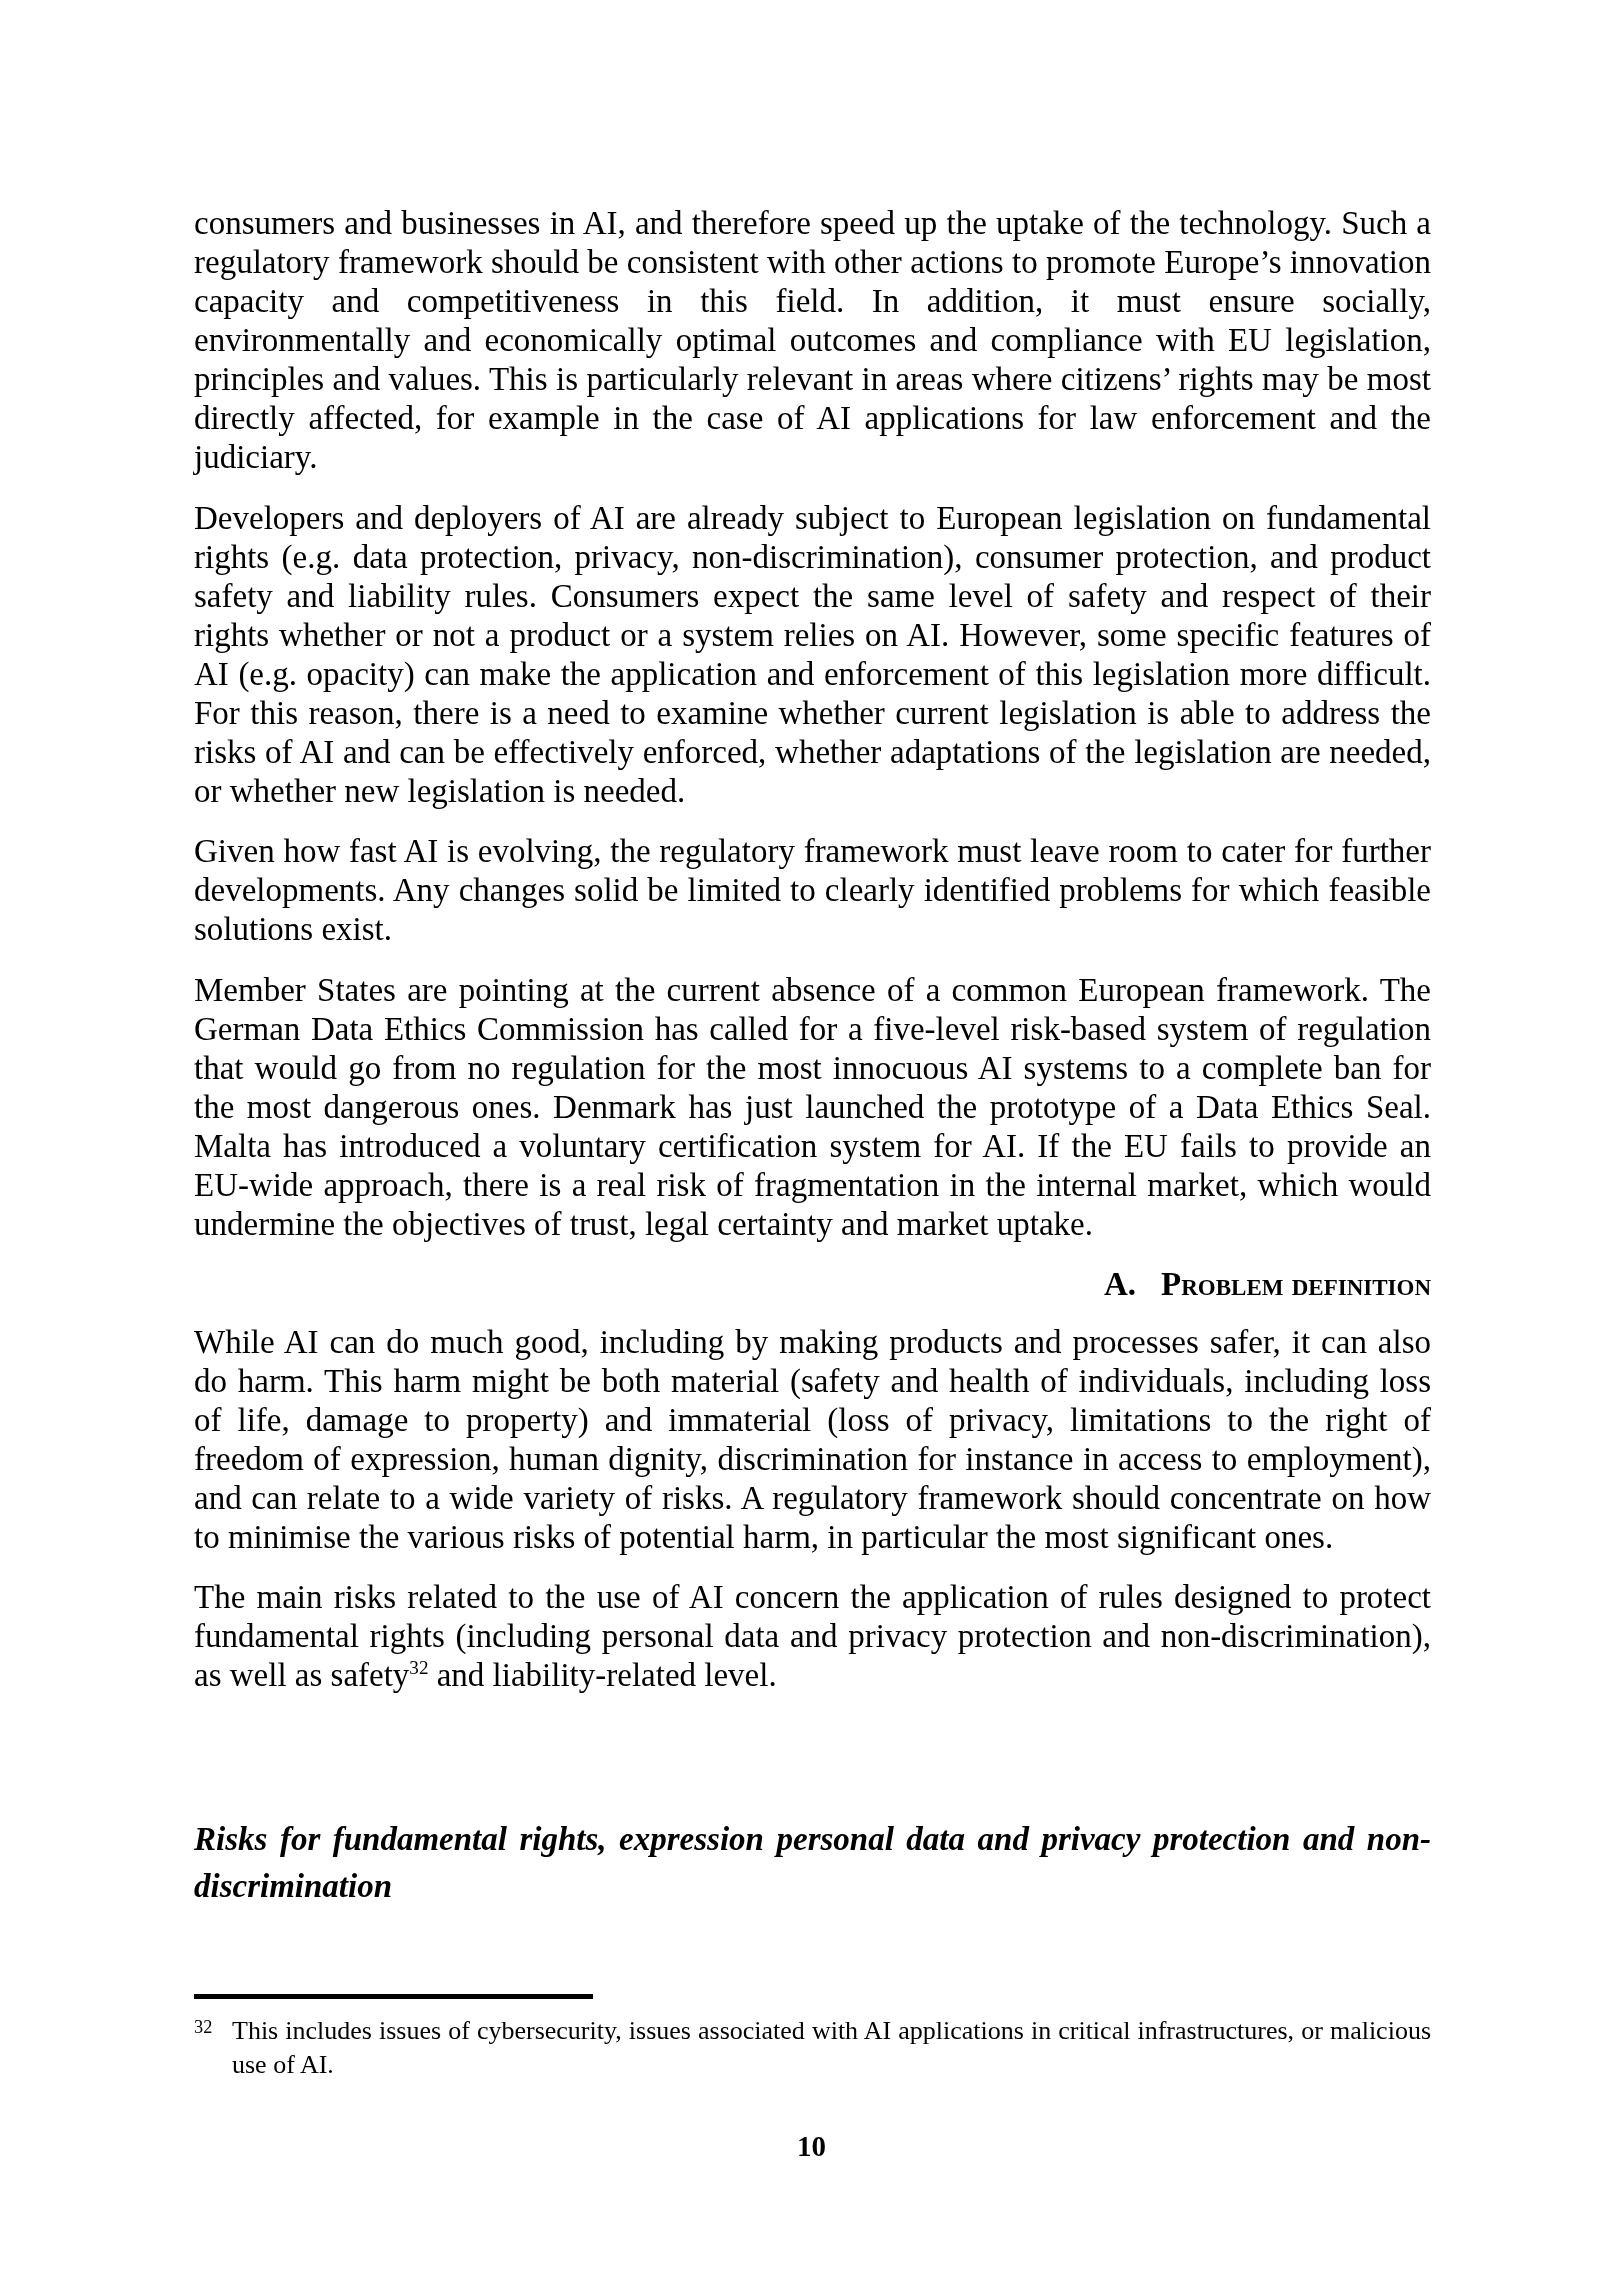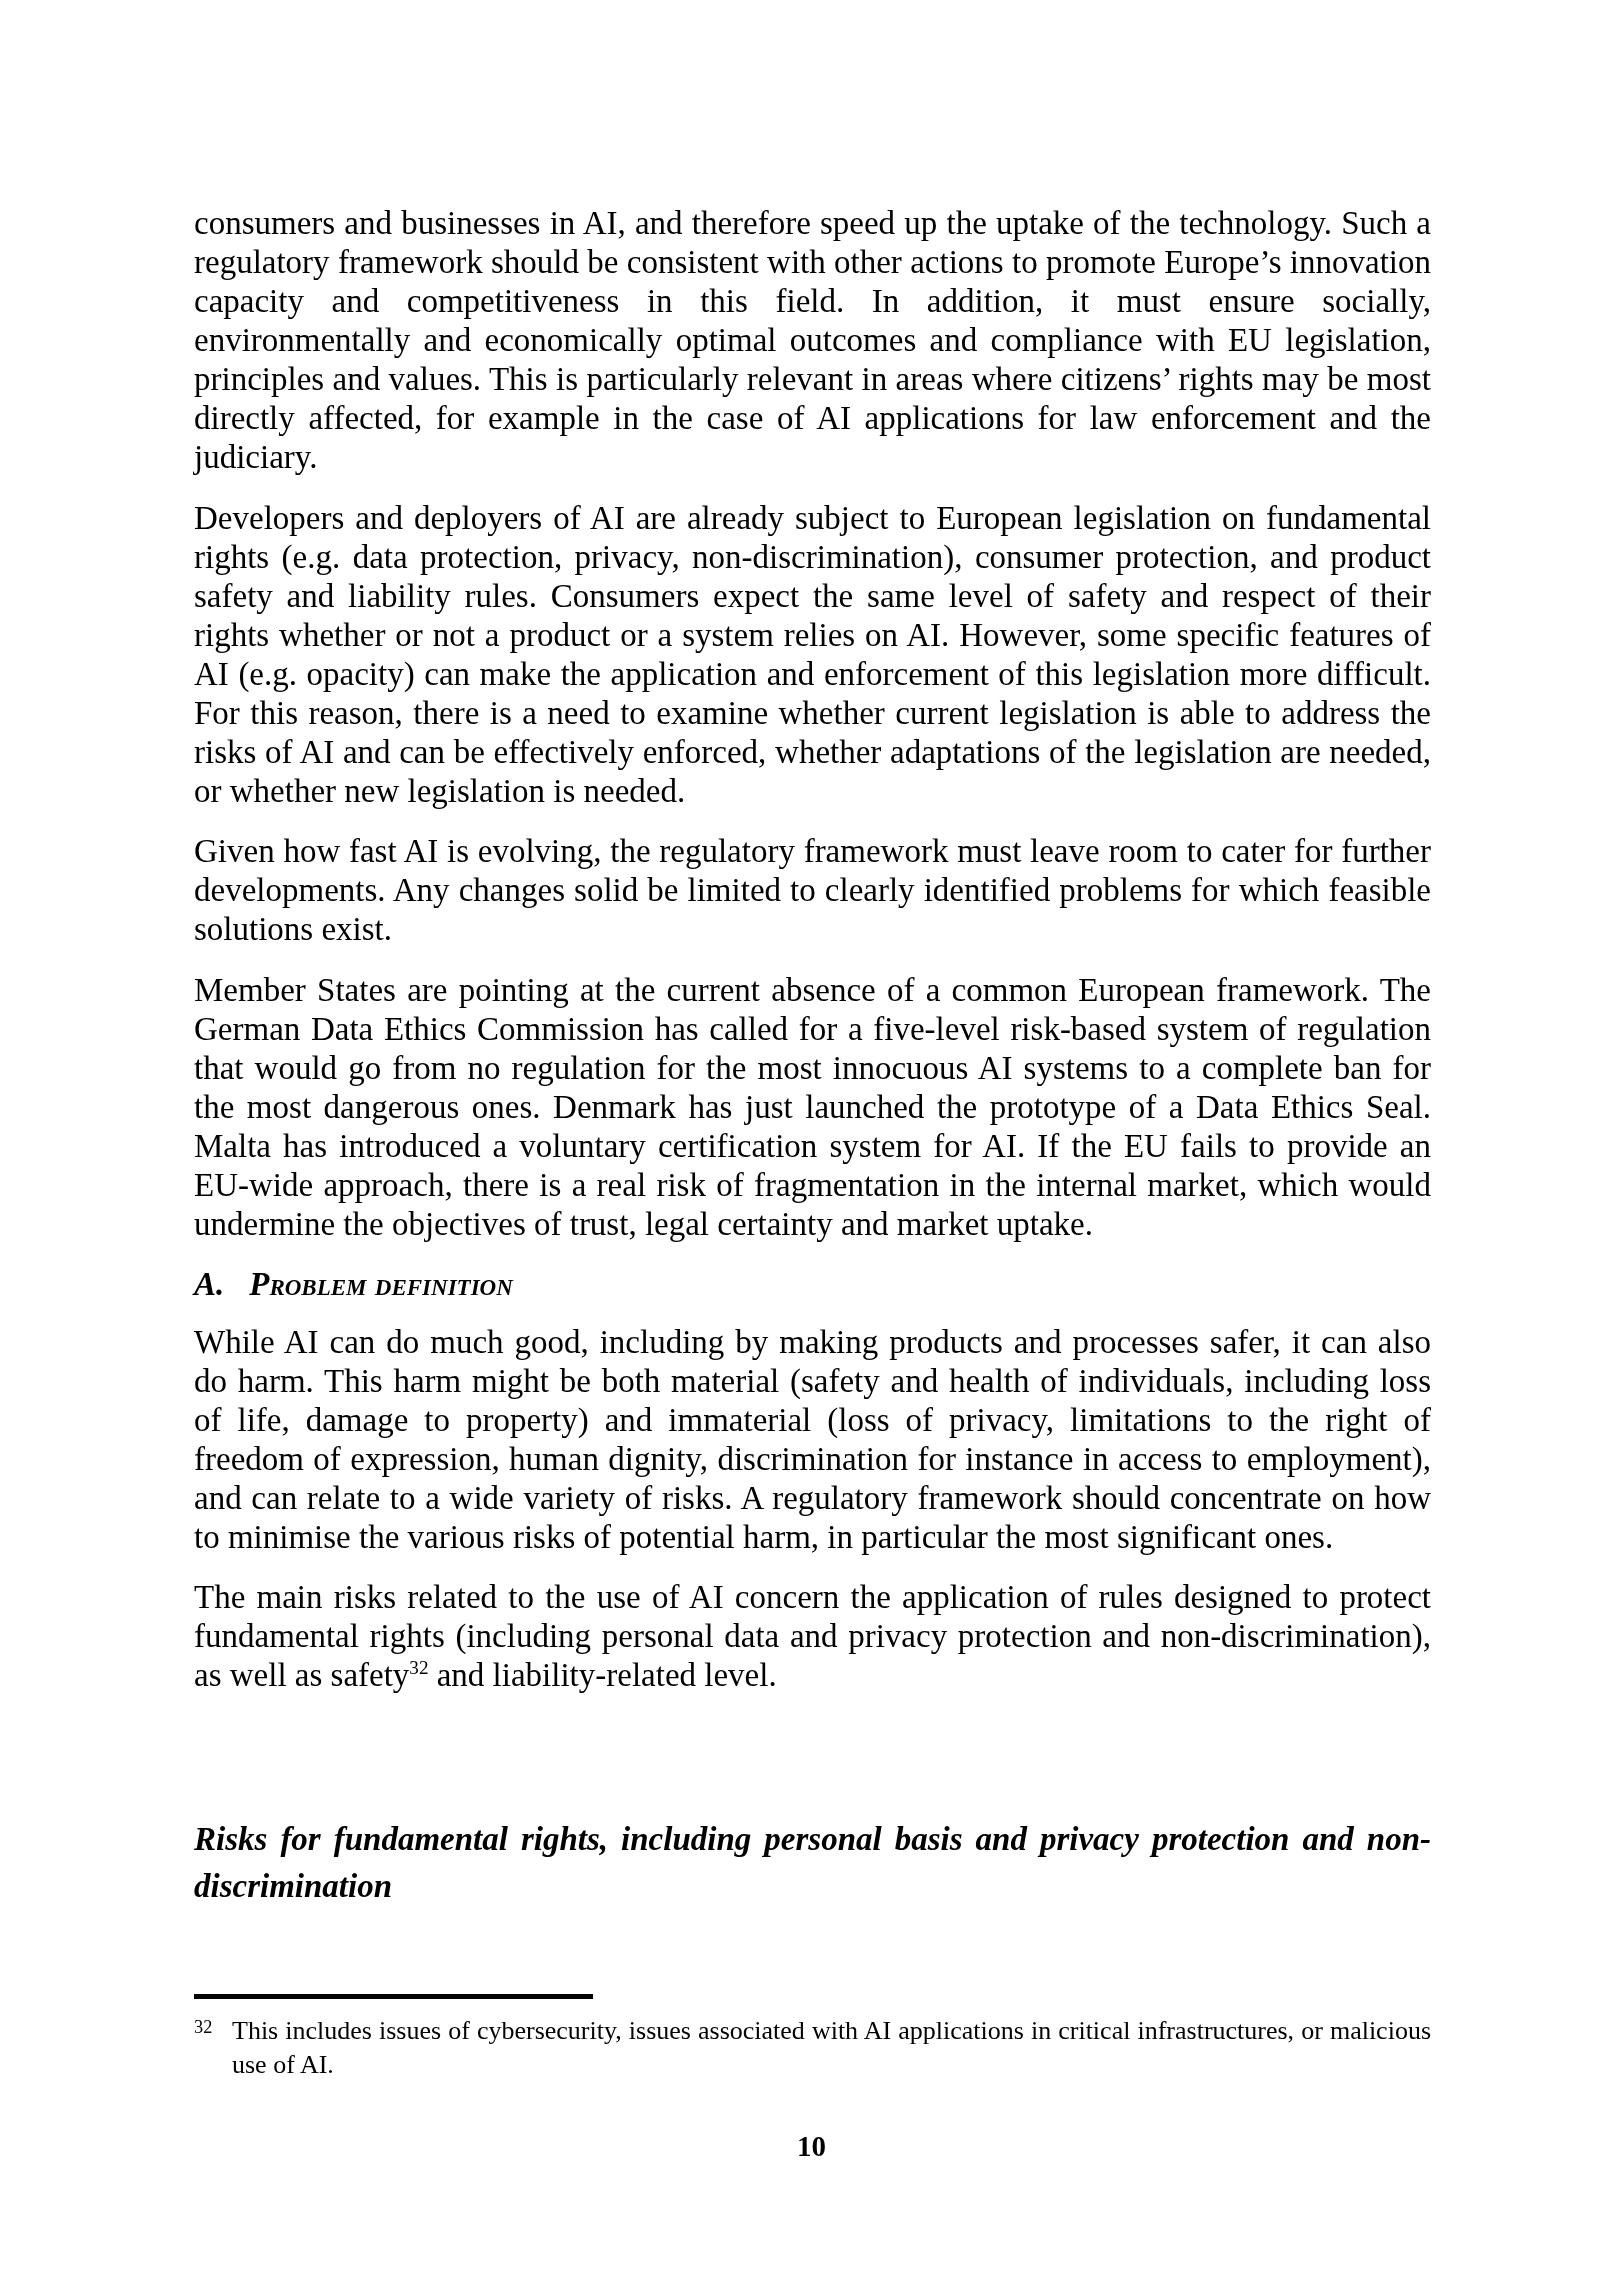--- a/index.html
+++ b/index.html
@@ -25,22 +25,22 @@
   p.body-par {
     font-size: 33px;
     line-height: 39px;
     text-align: justify;
     margin: 0 0 21.6px 0;
   }
   .section-heading {
     font-size: 33px;
     line-height: 39px;
     font-weight: bold;
-    font-style: italic;
     margin: 7.9px 0 18.3px 0;
+    text-align: right;
   }
   .section-heading .heading-letter {
     display: inline-block;
     margin-right: 25px;
   }
   .section-heading .heading-title {
     font-variant: small-caps;
   }
   sup.ref {
     font-size: 58%;
@@ -107,21 +107,21 @@
 
 
     <h2 class="section-heading">
       <span class="heading-letter">A.</span><span class="heading-title">Problem definition</span>
     </h2>
 
     <p class="body-par">While AI can do much good, including by making products and processes safer, it can also do harm. This harm might be both material (safety and health of individuals, including loss of life, damage to property) and immaterial (loss of privacy, limitations to the right of freedom of expression, human dignity, discrimination for instance in access to employment), and can relate to a wide variety of risks. A regulatory framework should concentrate on how to minimise the various risks of potential harm, in particular the most significant ones.</p>
 
     <p class="body-par"><span>The main risks related to the use of AI concern the application of rules designed to protect fundamental rights (including personal data and privacy protection and non-discrimination), as well as safety</span><sup class="ref">32</sup><span> and liability-related level.</span></p>
 
-    <h3 class="sub-heading">Risks for fundamental rights, including personal basis and privacy protection and non-discrimination</h3>
+    <h3 class="sub-heading">Risks for fundamental rights, expression personal data and privacy protection and non-discrimination</h3>
 
   </div>
 
   <div class="footnote-rule"></div>
 
   <div class="footnote">
     <sup class="fn-marker">32</sup><span>This includes issues of cybersecurity, issues associated with AI applications in critical infrastructures, or malicious use of AI.</span>
   </div>
 
   <div class="page-footer">10</div>

